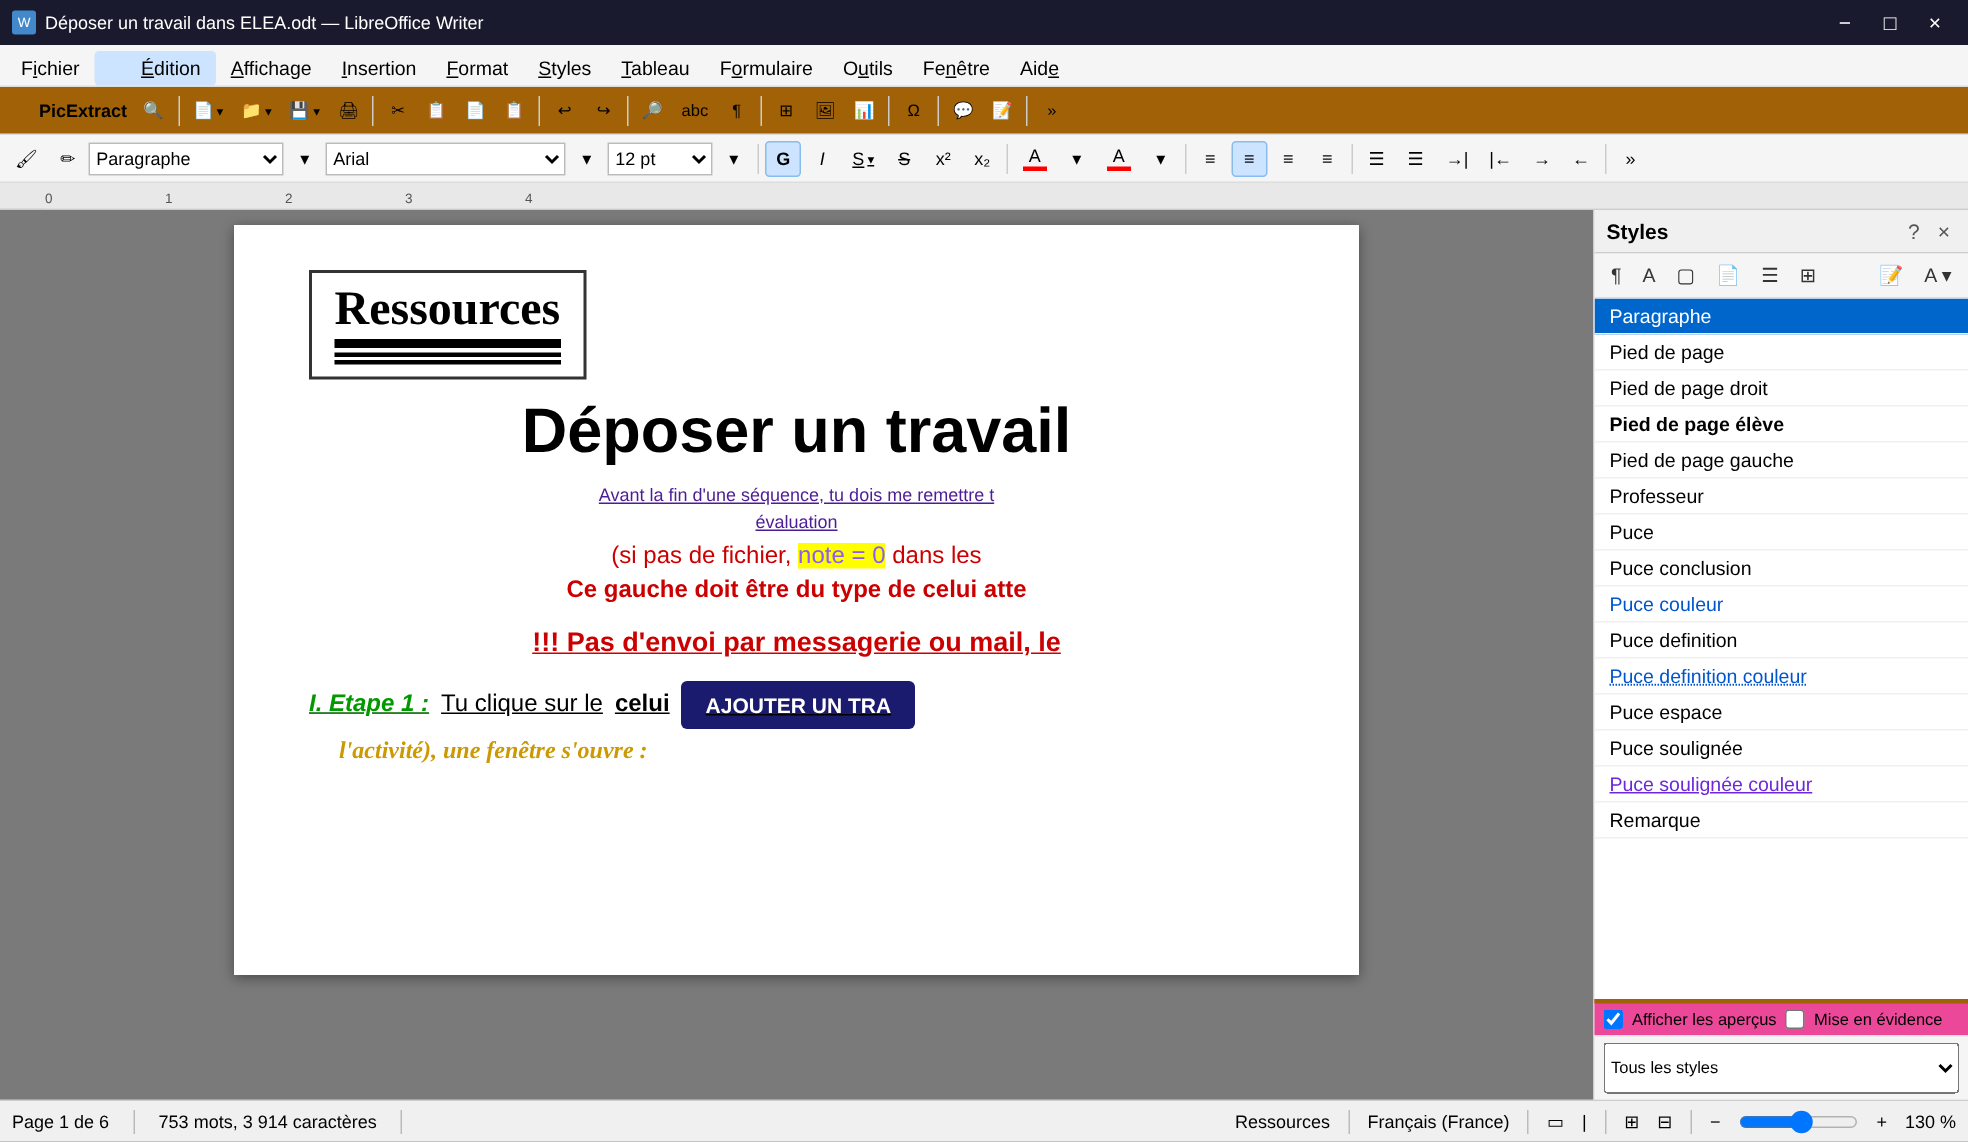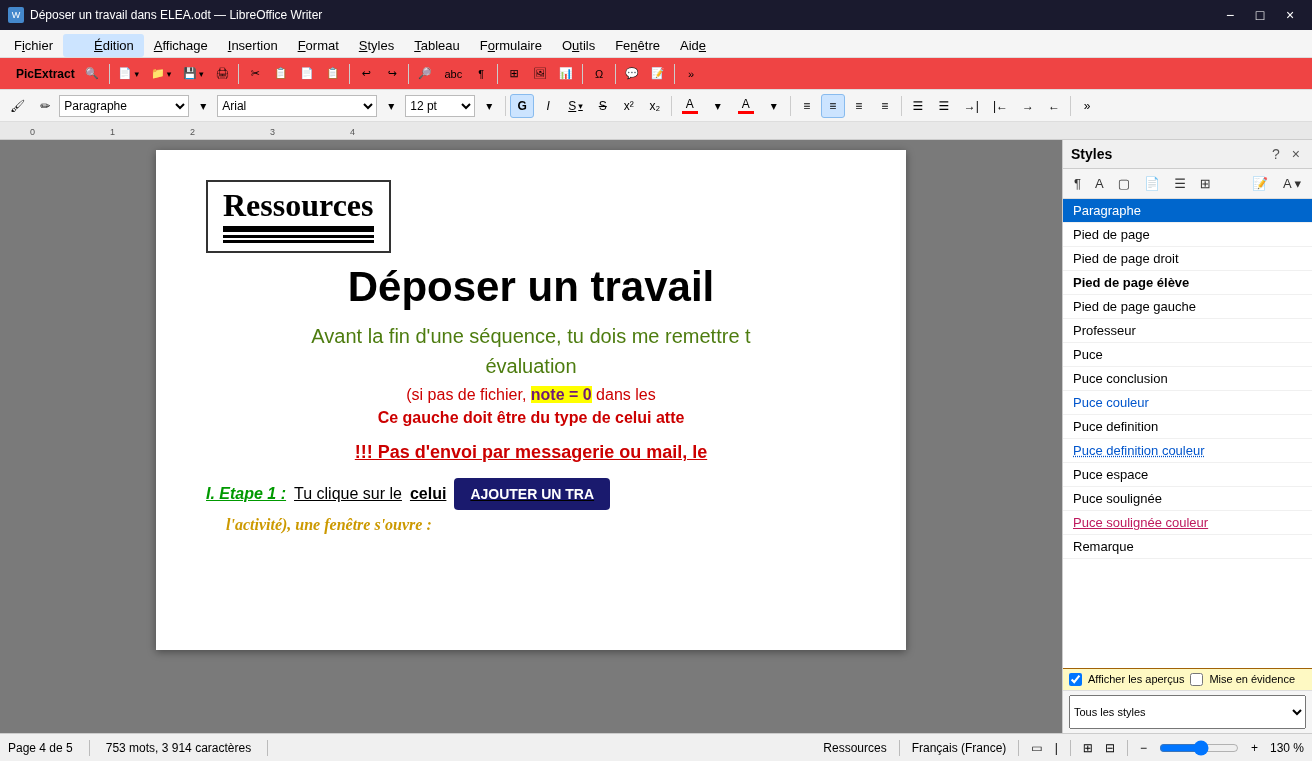--- a/index.html
+++ b/index.html
@@ -34,25 +34,25 @@
     #menubar .menu-item {
       padding: 4px 10px;
       cursor: pointer;
       font-size: 13px;
       border-radius: 3px;
     }
     #menubar .menu-item.active { background: #cce4ff; padding-left: 31px; }
 
     
     #toolbar1 {
-      background: #ef4444;
+      background: #a16207;
       height: 32px;
       display: flex;
       align-items: center;
-      padding: 0 12px;
+      padding: 0 22px;
       border-bottom: 1px solid #ddd;
       gap: 2px;
     }
     .tb-btn {
       background: none;
       border: 1px solid transparent;
       border-radius: 3px;
       padding: 2px 4px;
       cursor: pointer;
       font-size: 11px;
@@ -180,36 +180,37 @@
     }
     .doc-title {
       text-align: center;
       font-size: 42px;
       font-weight: 900;
       color: #000;
       margin: 10px 0;
       font-family: Arial, sans-serif;
     }
     .doc-subtitle-red {
-      color: #4d7c0f;
-      font-size: 20px;
+      color: #4c1d95;
+      font-size: 12px;
       text-align: center;
+      text-decoration: underline;
       margin: 5px 0;
       line-height: 1.5;
     }
     .doc-note-line {
       color: #cc0000;
       font-size: 16px;
       text-align: center;
       margin: 5px 0;
     }
     .doc-note-line .highlighted {
       background: yellow;
-      font-weight: bold;
-      color: #701a75;
+      font-weight: normal;
+      color: #8b5cf6;
     }
     .doc-type-line {
       color: #cc0000;
       font-size: 16px;
       text-align: center;
       font-weight: bold;
       margin: 5px 0;
     }
     .doc-warning {
       color: #cc0000;
@@ -299,27 +300,27 @@
     .style-item {
       padding: 4px 10px;
       cursor: pointer;
       font-size: 13px;
       border-bottom: 1px solid #f0f0f0;
     }
     .style-item.selected { background: #0066cc; color: white; }
     .style-item.bold { font-weight: bold; }
     .style-item.colored { color: #0055cc; }
     .style-item.underline { text-decoration: underline; }
-    .style-item.colored.underline { color: #be185d; text-decoration: underline; }
+    .style-item.colored.underline { color: #6d28d9; text-decoration: underline; }
     .styles-footer {
-      border-top: 1px solid #a16207;
+      border-top: 3px solid #a16207;
       padding: 4px 6px;
-      background: #fef9c3;
-      display: flex;
-      align-items: flex-start;
+      background: #ec4899;
+      display: flex;
+      align-items: flex-end;
       gap: 6px;
     }
     .styles-footer label { font-size: 11px; }
     .styles-footer input[type="checkbox"] { margin: 0; }
 
     
     #statusbar {
       height: 28px;
       background: #f0f0f0;
       border-top: 1px solid #ccc;
@@ -554,21 +555,21 @@
         <option>Tous les styles</option>
         <option>Styles appliqués</option>
         <option>Styles personnalisés</option>
       </select>
     </div>
   </div>
 
 </div>
 
 <div id="statusbar">
-  <span>Page 4 de 5</span>
+  <span>Page 1 de 6</span>
   <div class="sep"></div>
   <span>753 mots, 3 914 caractères</span>
   <div class="sep"></div>
   <div class="right">
     <span>Ressources</span>
     <div class="sep"></div>
     <span>Français (France)</span>
     <div class="sep"></div>
     <span>▭</span>
     <span>|</span>

